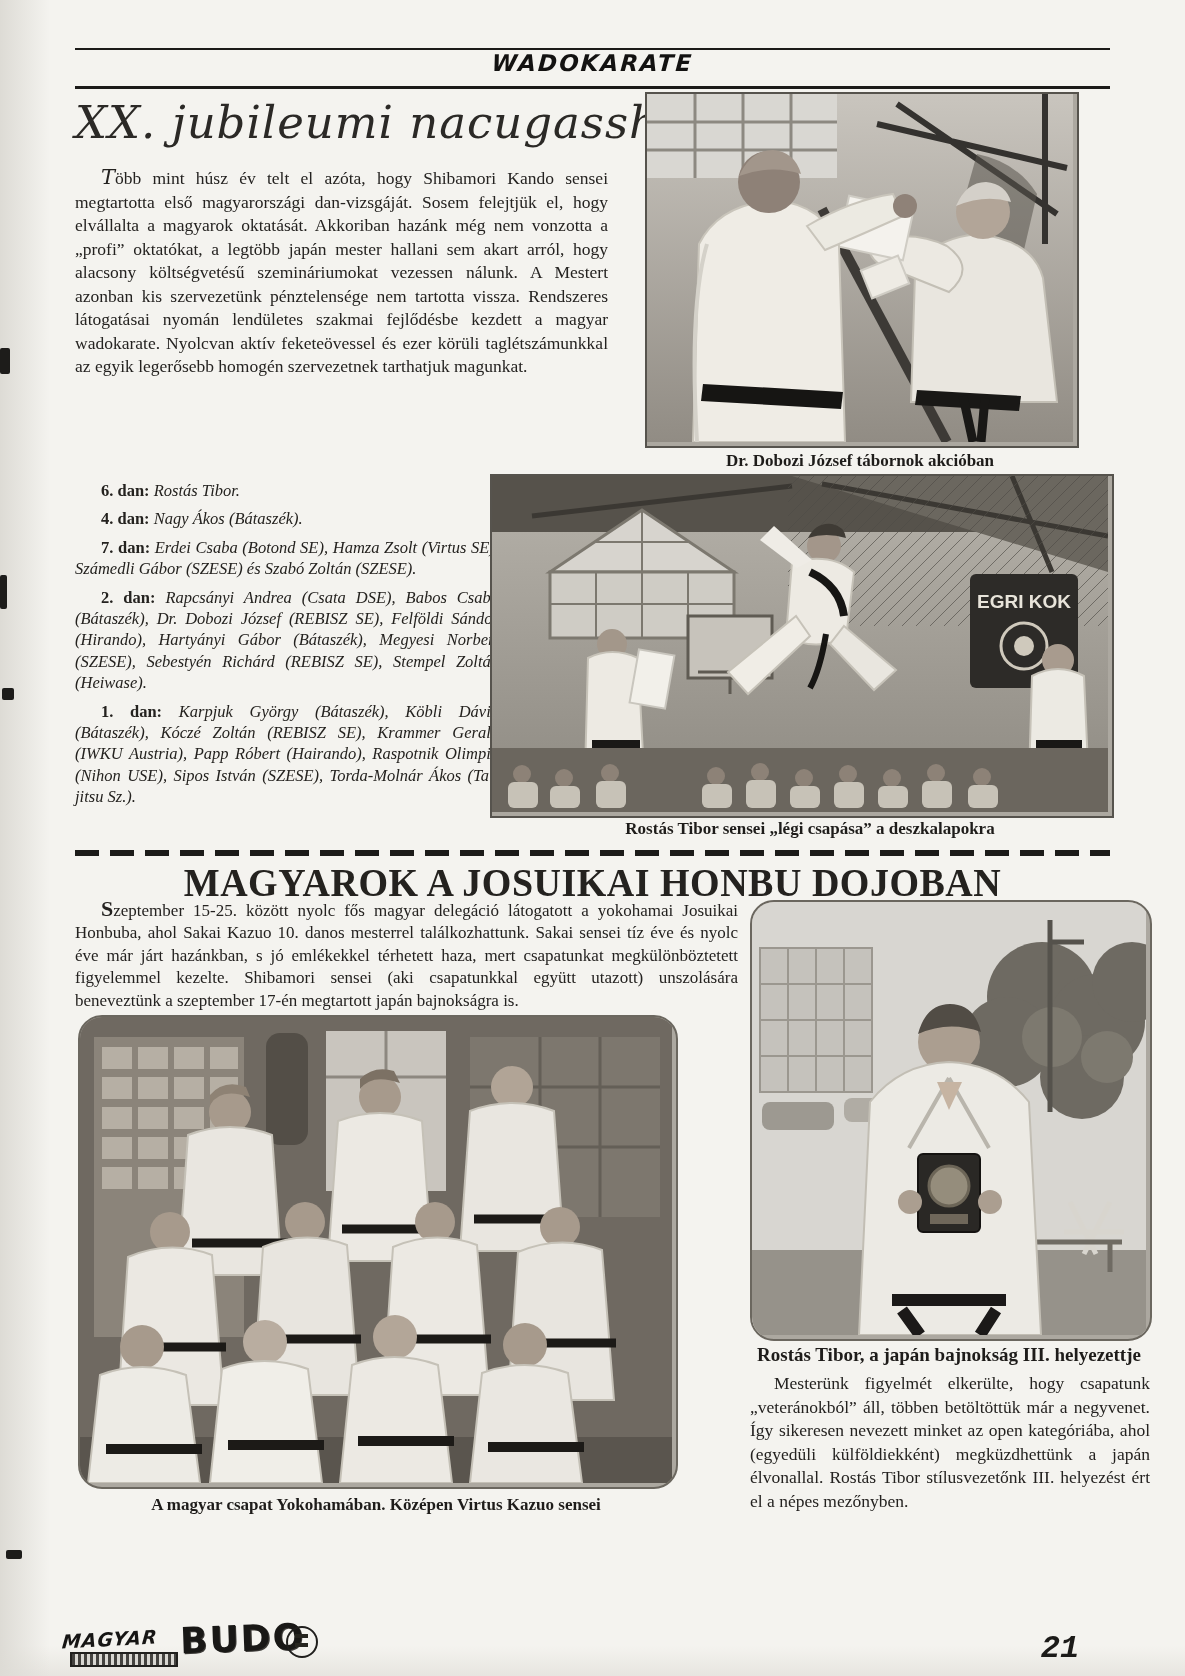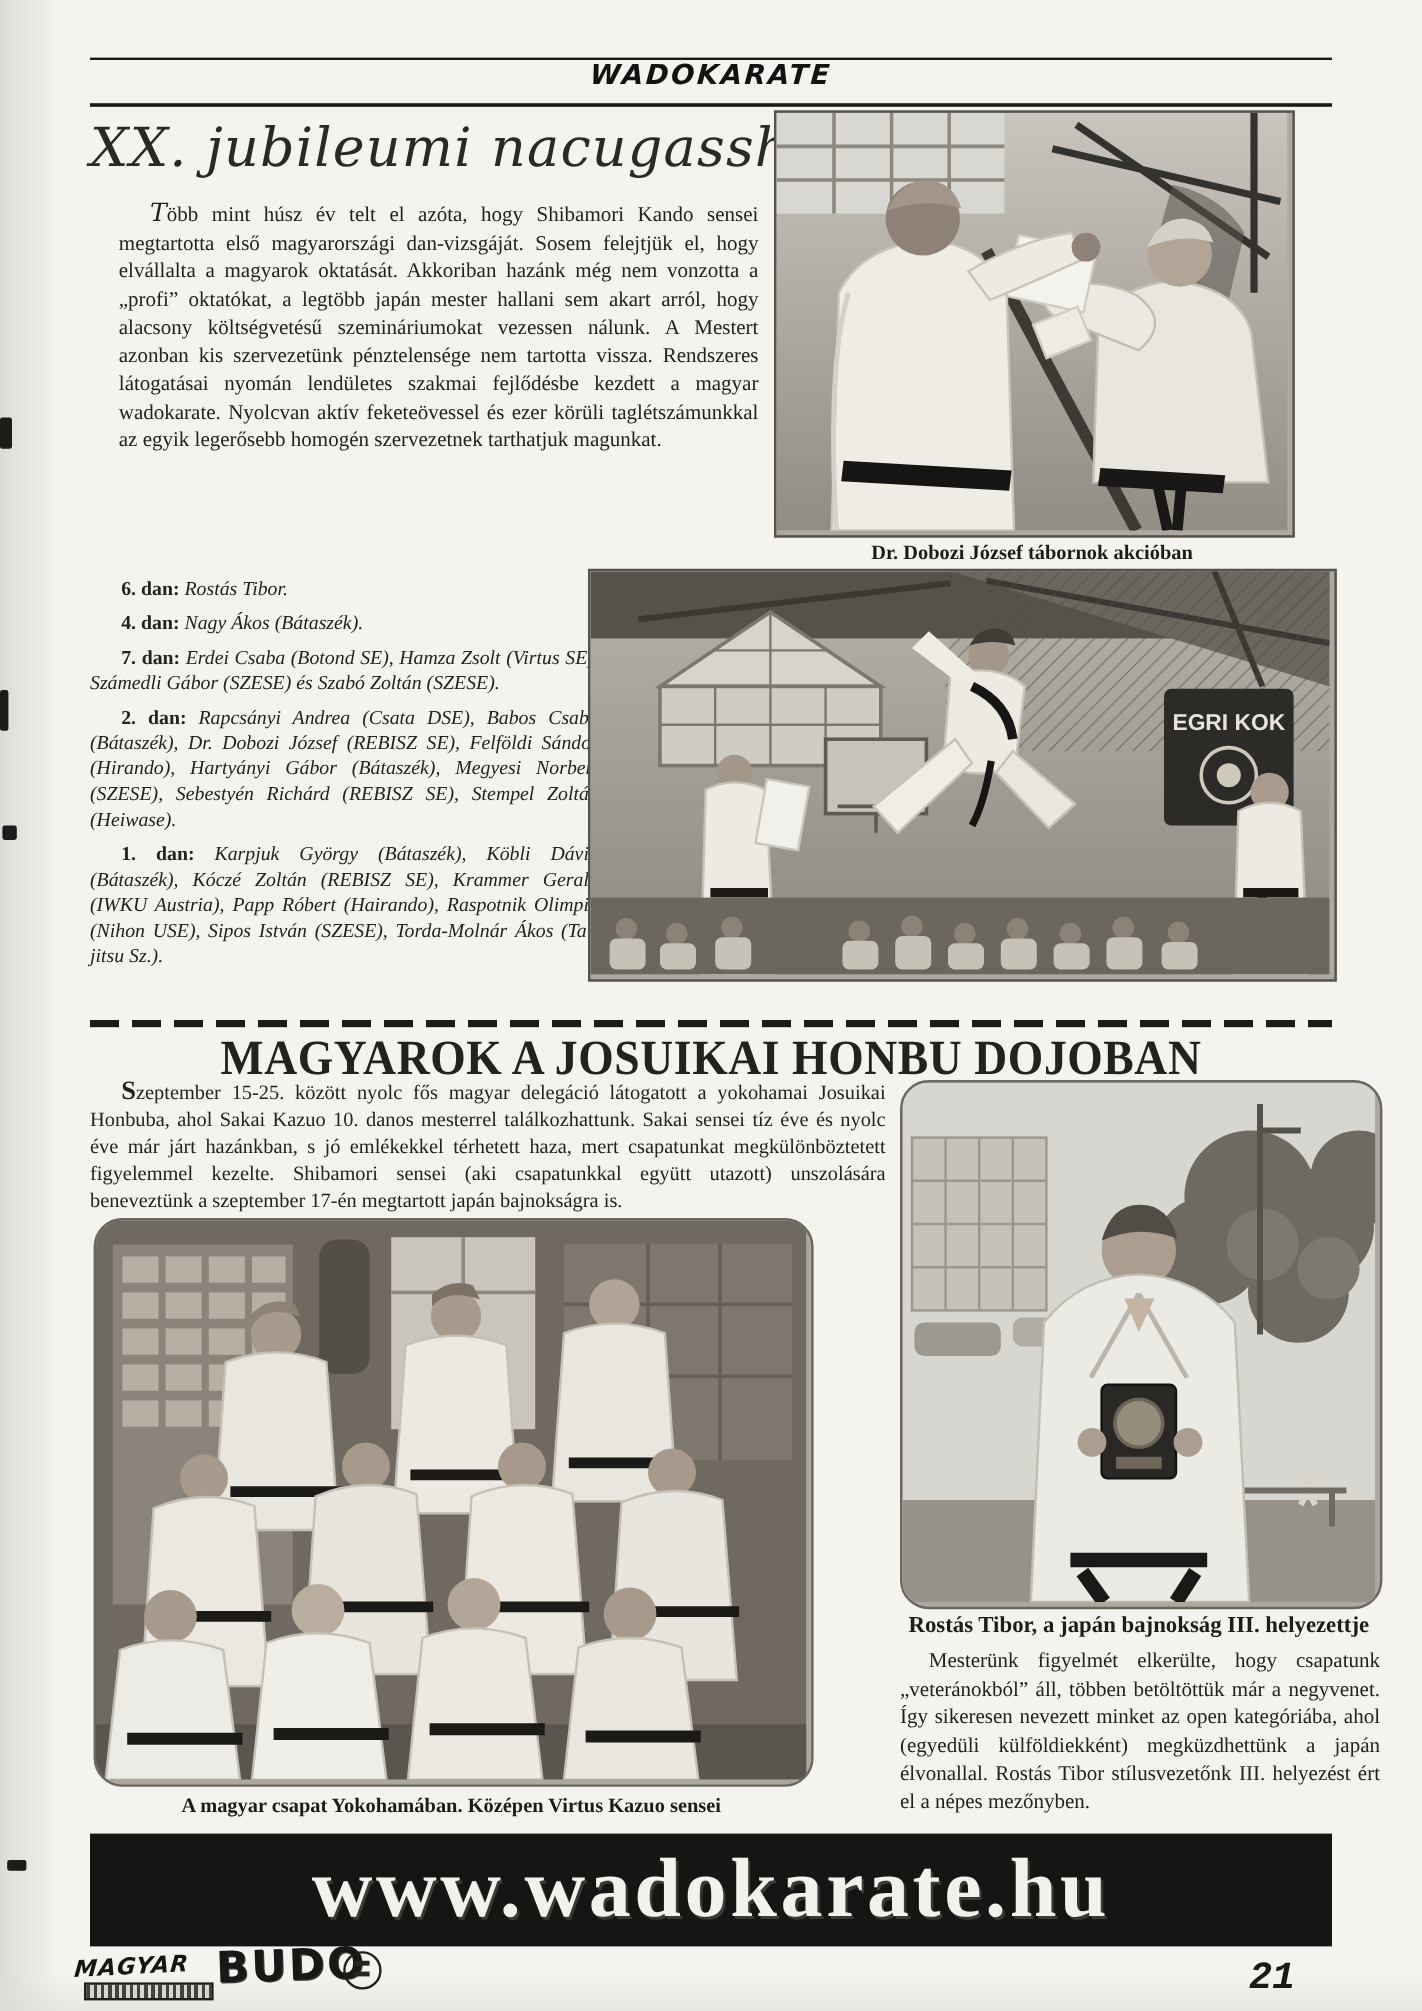--- a/index.html
+++ b/index.html
@@ -112,21 +112,21 @@
   <div class="mark" style="left:0;top:575px;width:7px;height:34px;"></div>
   <div class="mark" style="left:2px;top:688px;width:12px;height:12px;"></div>
   <div class="mark" style="left:6px;top:1550px;width:16px;height:9px;"></div>
 
   <div class="rule" style="left:75px;top:48px;width:1035px;height:2px;"></div>
   <div class="mag-title">WADOKARATE</div>
   <div class="rule" style="left:75px;top:86px;width:1035px;height:2.5px;"></div>
 
   <div class="art-title">XX. jubileumi nacugasshuku</div>
 
-  <div class="col-left" style="top:166px;margin-left:24px;">
+  <div class="col-left" style="top:166px;">
     <p class="bodytext p1">Több mint húsz év telt el azóta, hogy Shibamori Kando sensei megtartotta első magyarországi dan-vizsgáját. Sosem felejtjük el, hogy elvállalta a magyarok oktatását. Akkoriban hazánk még nem vonzotta a „profi” oktatókat, a legtöbb japán mester hallani sem akart arról, hogy alacsony költségvetésű szemináriumokat vezessen nálunk. A Mestert azonban kis szervezetünk pénztelensége nem tartotta vissza. Rendszeres látogatásai nyomán lendületes szakmai fejlődésbe kezdett a magyar wadokarate. Nyolcvan aktív feketeövessel és ezer körüli taglétszámunkkal az egyik legerősebb homogén szervezetnek tarthatjuk magunkat.</p>
   </div>
 
   <div class="dan-list">
     <p class="dan-item"><b class="rank">6. dan:</b> <i class="names">Rostás Tibor.</i></p>
     <p class="dan-item"><b class="rank">4. dan:</b> <i class="names">Nagy Ákos (Bátaszék).</i></p>
     <p class="dan-item"><b class="rank">7. dan:</b> <i class="names">Erdei Csaba (Botond SE), Hamza Zsolt (Virtus SE), Számedli Gábor (SZESE) és Szabó Zoltán (SZESE).</i></p>
     <p class="dan-item"><b class="rank">2. dan:</b> <i class="names">Rapcsányi Andrea (Csata DSE), Babos Csaba (Bátaszék), Dr. Dobozi József (REBISZ SE), Felföldi Sándor (Hirando), Hartyányi Gábor (Bátaszék), Megyesi Norbert (SZESE), Sebestyén Richárd (REBISZ SE), Stempel Zoltán (Heiwase).</i></p>
     <p class="dan-item"><b class="rank">1. dan:</b> <i class="names">Karpjuk György (Bátaszék), Köbli Dávid (Bátaszék), Kóczé Zoltán (REBISZ SE), Krammer Gerald (IWKU Austria), Papp Róbert (Hairando), Raspotnik Olimpia (Nihon USE), Sipos István (SZESE), Torda-Molnár Ákos (Tai-jitsu Sz.).</i></p>
   </div>
@@ -235,20 +235,21 @@
           <rect x="210" y="308" width="30" height="24" rx="6"></rect>
         <rect x="254" y="304" width="30" height="28" rx="6"></rect>
           <rect x="298" y="310" width="30" height="22" rx="6"></rect>
         <rect x="342" y="306" width="30" height="26" rx="6"></rect>
           <rect x="386" y="310" width="30" height="22" rx="6"></rect>
         <rect x="430" y="305" width="30" height="27" rx="6"></rect>
           <rect x="476" y="309" width="30" height="23" rx="6"></rect>
       </g>
     </svg>
   </div>
+  <div class="caption" style="left:520px;top:818px;width:580px;">Rostás Tibor sensei „légi csapása” a deszkalapokra</div>
 
   <div class="dashed" style="left:75px;top:850px;width:1035px;"></div>
   <div class="sec-title">MAGYAROK A JOSUIKAI HONBU DOJOBAN</div>
 
   <div class="abs" style="left:75px;top:898px;width:663px;">
     <p class="bodytext p-japan" style="font-size:17px;line-height:22.4px;">Szeptember 15-25. között nyolc fős magyar delegáció látogatott a yokohamai Josuikai Honbuba, ahol Sakai Kazuo 10. danos mesterrel találkozhattunk. Sakai sensei tíz éve és nyolc éve már járt hazánkban, s jó emlékekkel térhetett haza, mert csapatunkat megkülönböztetett figyelemmel kezelte. Shibamori sensei (aki csapatunkkal együtt utazott) unszolására beneveztünk a szeptember 17-én megtartott japán bajnokságra is.</p>
   </div>
 
   <div class="photo-round" style="left:750px;top:900px;width:398px;height:437px;">
     <svg width="394" height="433" viewBox="0 0 394 433">
@@ -357,23 +358,20 @@
         <path d="M20,358 q42,-16 86,0 l14,108 h-112 z" fill="#edebe5" stroke="#c5c1b7" stroke-width="2"></path>
         <path d="M142,352 q42,-16 86,0 l14,114 h-112 z" fill="#f0eee8" stroke="#c5c1b7" stroke-width="2"></path>
         <path d="M272,348 q42,-16 86,0 l14,118 h-112 z" fill="#ece9e3" stroke="#c5c1b7" stroke-width="2"></path>
         <path d="M402,356 q42,-16 86,0 l14,110 h-112 z" fill="#eae7e1" stroke="#c5c1b7" stroke-width="2"></path>
         <path d="M26,432 h96 M148,428 h96 M278,424 h96 M408,430 h96" stroke="#1c1a17" stroke-width="10"></path>
       </g>
     </svg>
   </div>
   <div class="caption" style="left:78px;top:1494px;width:596px;">A magyar csapat Yokohamában. Középen Virtus Kazuo sensei</div>
 
-  <div class="banner">
-    <span>www.wadokarate.hu</span>
-  </div>
 
   <div class="logo">
     <span class="logo-magyar">MAGYAR</span>
     <span class="logo-bar"></span>
     <span class="logo-budo">BUDO</span>
     <span class="logo-stamp"></span>
   </div>
   <div class="pageno">21</div>
 
 </div>

